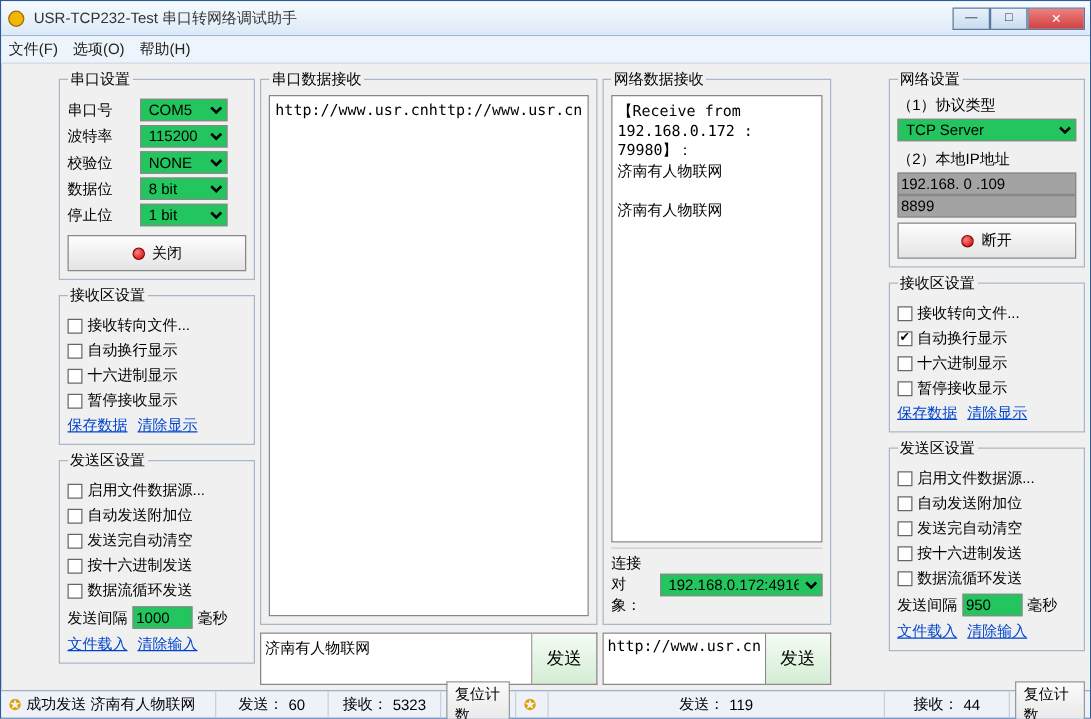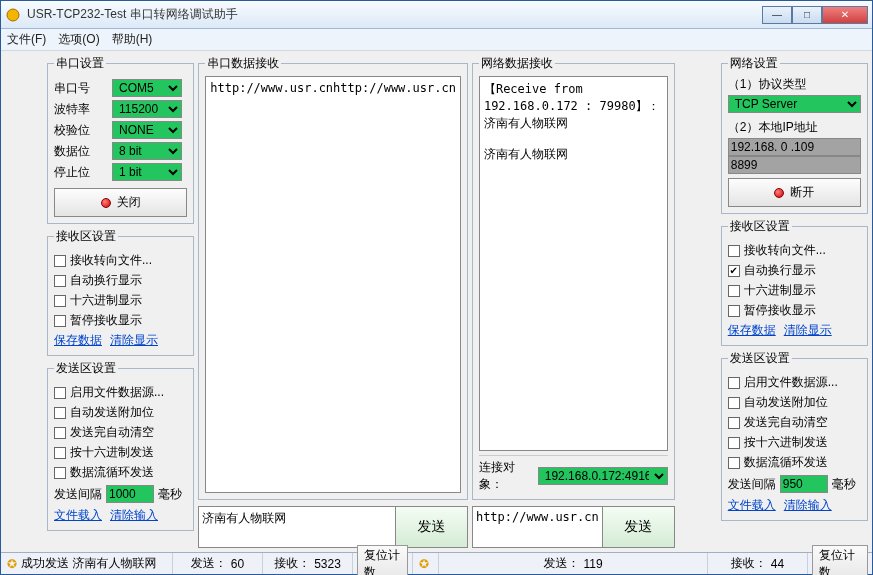--- a/index.html
+++ b/index.html
@@ -29,21 +29,21 @@
 .btn-wide{width:100%;justify-content:center;margin-top:4px;padding:5px;}
 .rec-dot{width:10px;height:10px;border-radius:50%;background:radial-gradient(circle at 35% 35%,#ff8080,#d00000);border:1px solid #800;}
 .chk-row{display:flex;align-items:center;gap:4px;margin:3px 0;}
 .chk{width:12px;height:12px;border:1px solid #666;background:#fff;display:inline-flex;align-items:center;justify-content:center;font-size:10px;line-height:1;}
 .link{color:#0044cc;text-decoration:underline;margin-right:8px;}
 .textarea{border:1px solid #888;background:#fff;flex:1;padding:4px;font-family:SimSun,monospace;white-space:pre-wrap;overflow:auto;}
 .group-grow{flex:1;display:flex;flex-direction:column;}
 .group-grow fieldset{flex:1;display:flex;flex-direction:column;justify-content:flex-end;}
 .sendbox{display:flex;gap:0;margin-top:2px;height:42px;}
 .sendbox .ta{flex:1;border:1px solid #888;background:#fff;padding:3px;font-family:SimSun,monospace;}
-.sendbox .sendbtn{width:72px;border:1px solid #888;border-left:none;background:linear-gradient(#f4fcf4,#d4ecd4);display:flex;align-items:center;justify-content:center;font-size:14px;}
+.sendbox .sendbtn{width:52px;border:1px solid #888;border-left:none;background:linear-gradient(#f4fcf4,#d4ecd4);display:flex;align-items:center;justify-content:center;font-size:14px;}
 .conn-row{display:flex;align-items:center;gap:4px;margin-top:4px;border-top:1px solid #ccc;padding-top:3px;}
 .statusbar{height:22px;border-top:1px solid #a0b0c0;background:#eef2f8;display:flex;align-items:center;font-size:12px;}
 .status-seg{display:flex;align-items:center;gap:4px;padding:0 6px;border-right:1px solid #c8d0dc;height:100%;}
 .star{color:#e0a000;}
 .reset-btn{border:1px solid #999;background:linear-gradient(#fafafa,#e6e6e6);padding:1px 6px;margin:0 4px;}
 .send-int{display:flex;align-items:center;gap:4px;margin:4px 0;}
 .send-int input{width:48px;text-align:left;}
 .gap-label{color:#000;margin-bottom:2px;}
 </style>
 </head>

